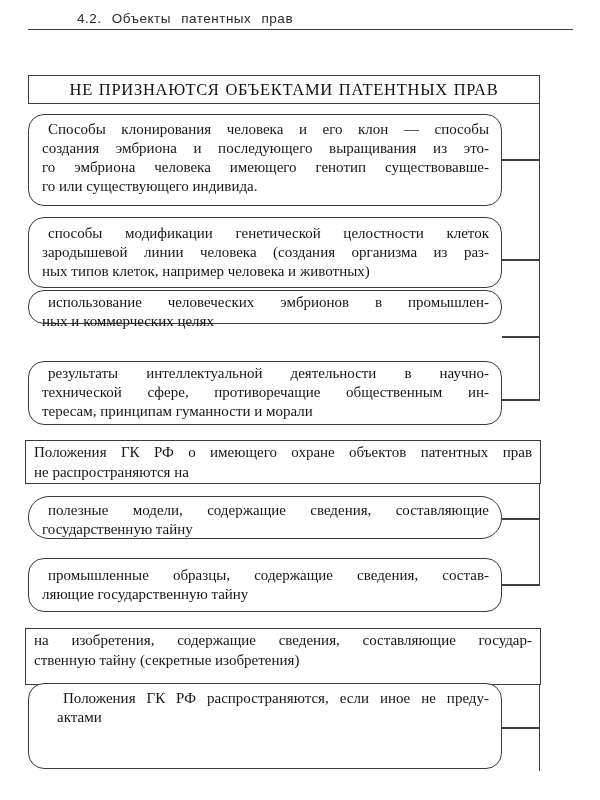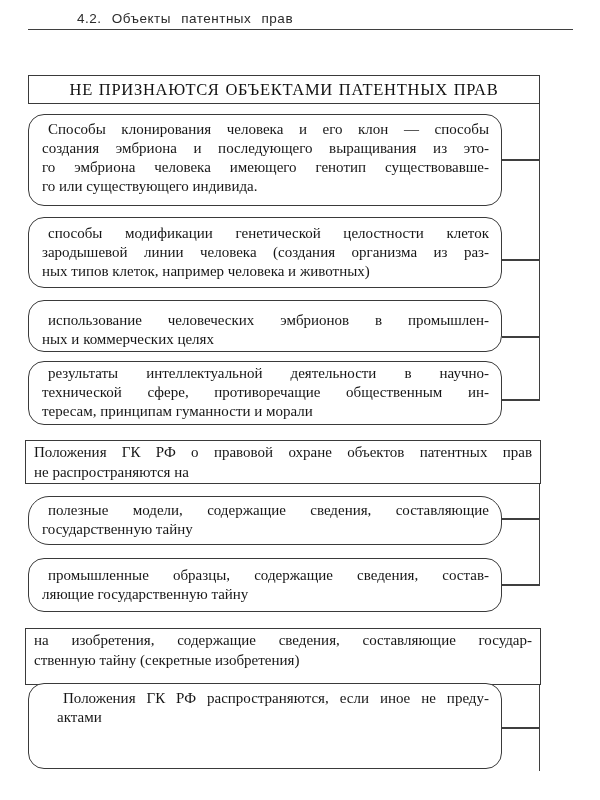--- a/index.html
+++ b/index.html
@@ -35,23 +35,23 @@
   }
 
   
   .rbox {
     position:absolute; left:28px; width:474px; box-sizing:border-box;
     border:1.6px solid #3a3a3a; border-radius:16px; background:#fff;
     padding:0 12px 0 13px; font-size:15px; line-height:19px;
   }
   .b1 { top:114px; height:92px; padding-top:5px; }
   .b2 { top:217px; height:71px; padding-top:6px; }
-  .b3 { top:300px; height:52px; padding-top:10px; }
+  .b3 { top:290px; height:34px; padding-top:2px; }
   .b4 { top:361px; height:64px; padding-top:2px; }
-  .b5 { top:496px; height:49px; padding-top:4px;border-radius:21px; }
+  .b5 { top:496px; height:43px; padding-top:4px;border-radius:21px; }
   .b6 { top:558px; height:54px; padding-top:7px; }
   .b7 { top:683px; height:86px; padding-top:5px;padding-left:28px; }
 
   
   .qbox {
     position:absolute; left:25px; width:516px; box-sizing:border-box;
     border:1.6px solid #3a3a3a; background:#fff;
     padding:0 8px; font-size:15px; line-height:20px;
   }
   .r2 { top:440px; height:44px; padding-top:1px; }
@@ -101,21 +101,21 @@
       <div class="jline">использование человеческих эмбрионов в промышлен-</div>
       <div class="jline">ных и коммерческих целях</div>
     </div>
   <div class="rbox b4">
       <div class="jline">результаты интеллектуальной деятельности в научно-</div>
       <div class="jline">технической сфере, противоречащие общественным ин-</div>
       <div class="jline">тересам, принципам гуманности и морали</div>
     </div>
 
   <div class="qbox r2">
-      <div class="jline">Положения ГК РФ о правовой охране объектов патентных прав</div>
+      <div class="jline">Положения ГК РФ о имеющего охране объектов патентных прав</div>
       <div class="jline">не распространяются на</div>
     </div>
   <div class="rbox b5">
       <div class="jline">полезные модели, содержащие сведения, составляющие</div>
       <div class="jline">государственную тайну</div>
     </div>
   <div class="rbox b6">
       <div class="jline">промышленные образцы, содержащие сведения, состав-</div>
       <div class="jline">ляющие государственную тайну</div>
     </div>

